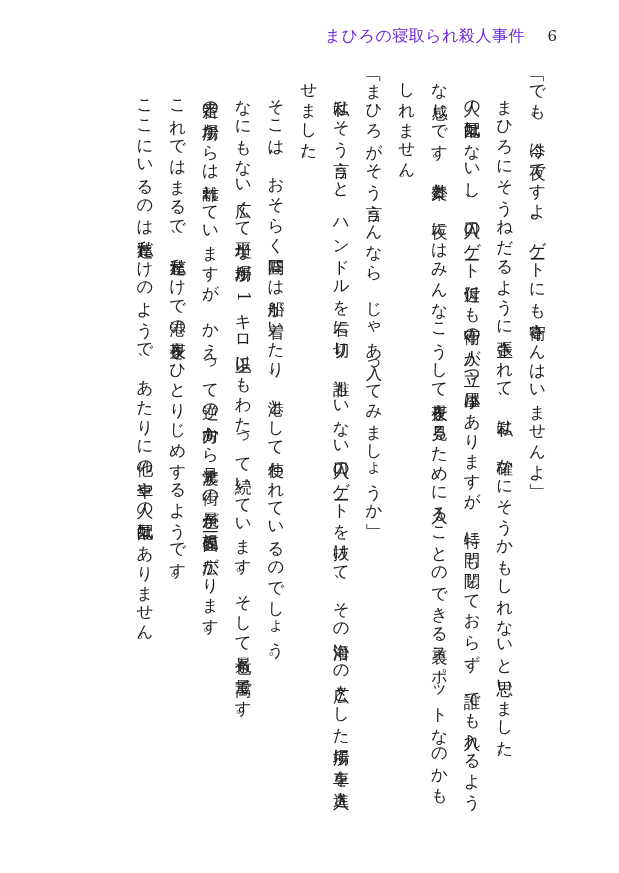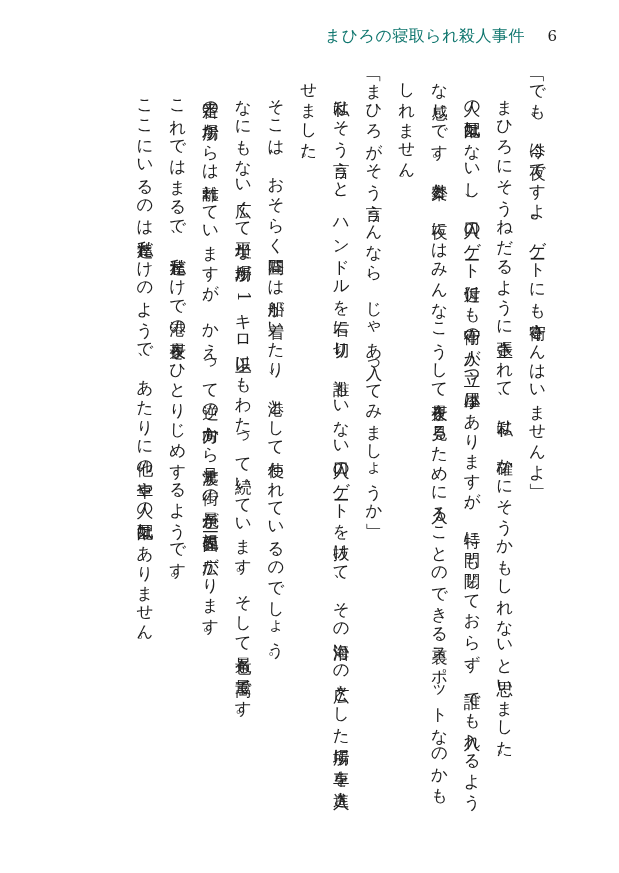--- a/index.html
+++ b/index.html
@@ -28,21 +28,21 @@
     width: 619px;
     height: 50px;
   }
   .running-title {
     position: absolute;
     top: 26px;
     right: 94px;
     font-size: 16px;
     letter-spacing: 0.5px;
     white-space: nowrap;
-    color: #0f766e;
+    color: #6d28d9;
   }
   .running-page-number {
     position: absolute;
     top: 27px;
     right: 62px;
     font-size: 15px;
     color: #1e1e1e;
   }
   
   .vtext {

